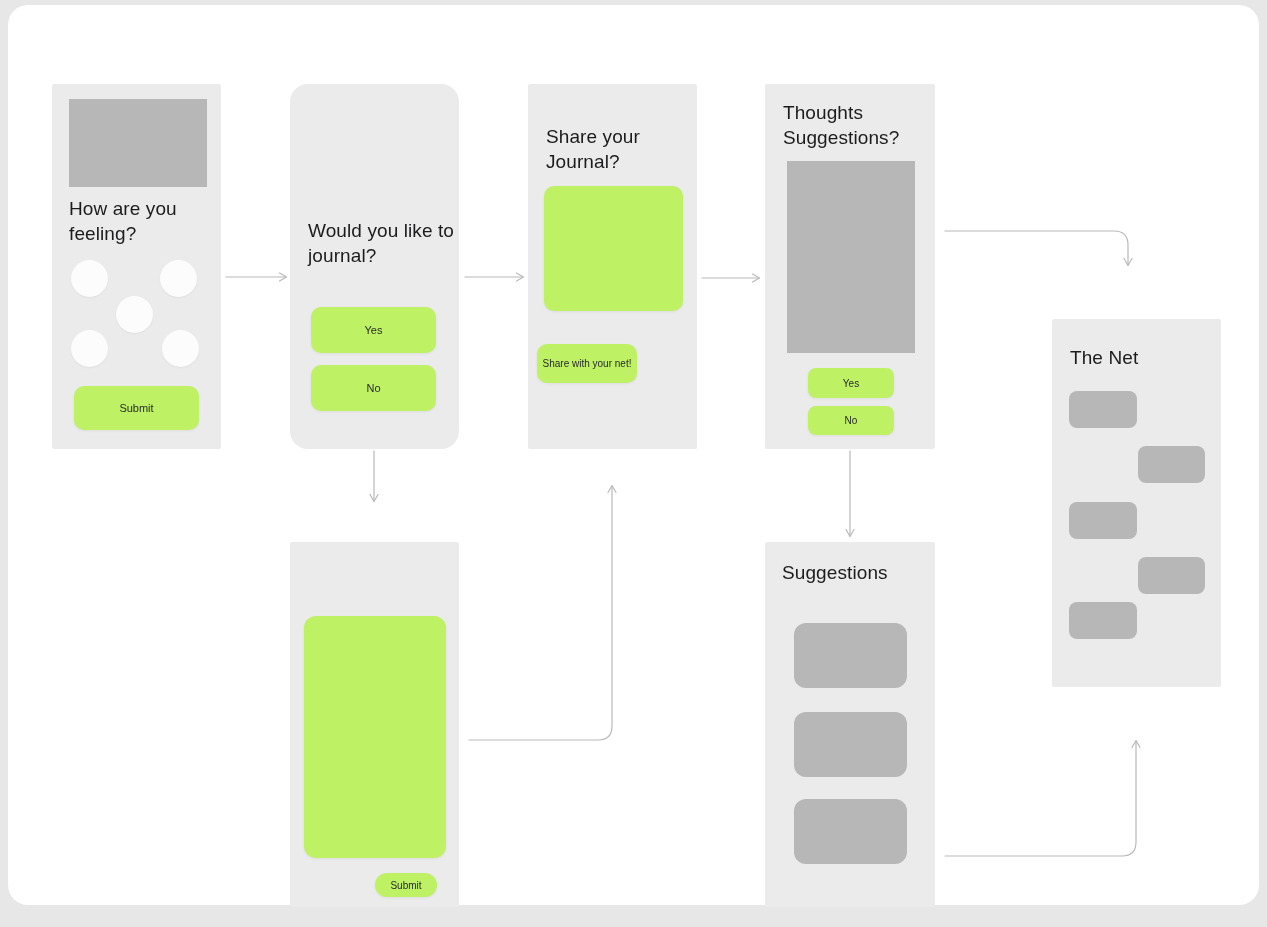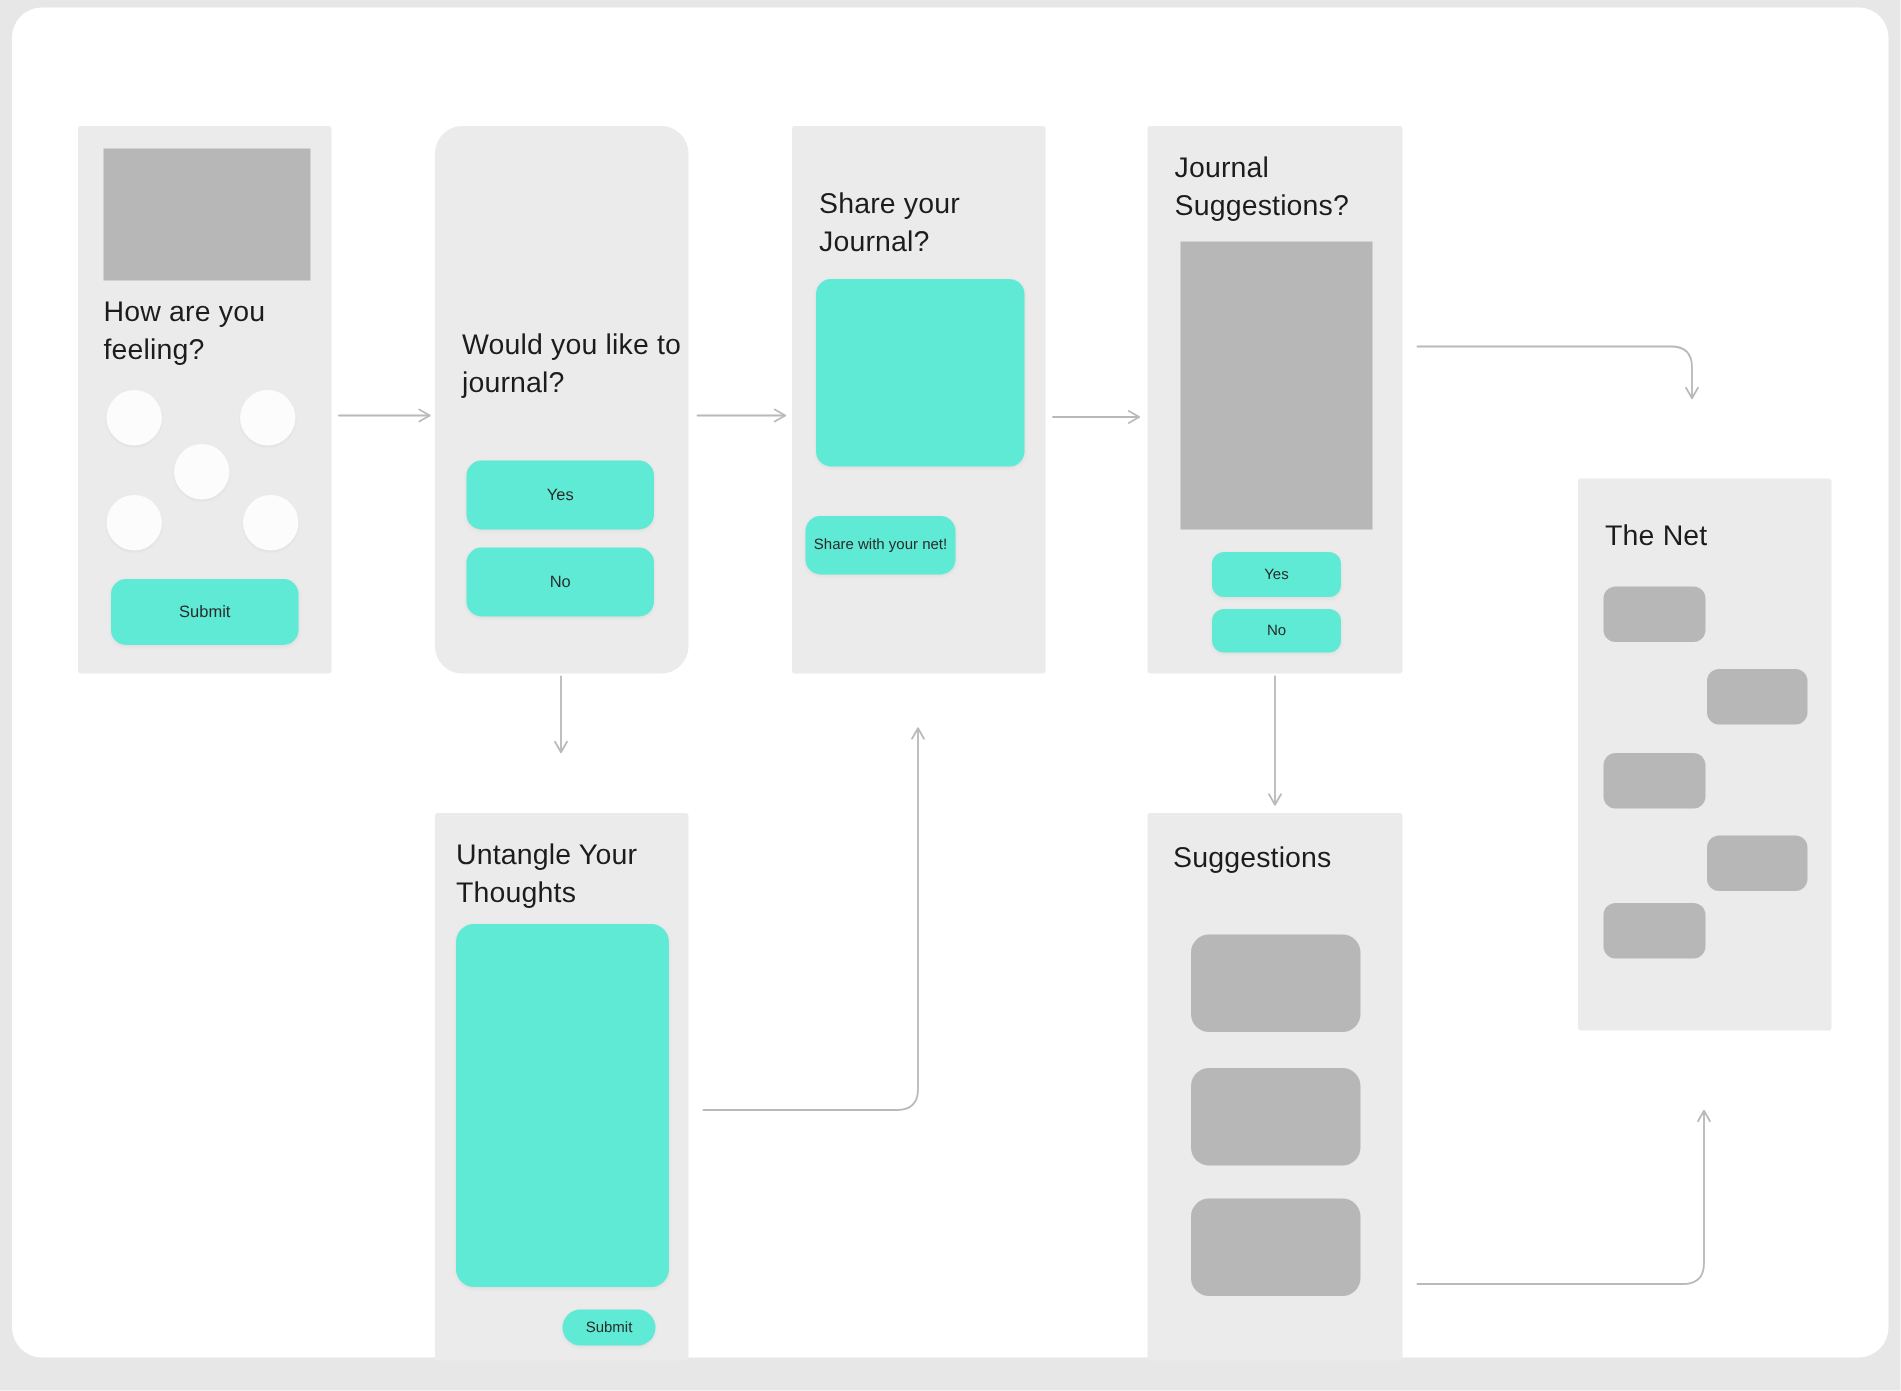--- a/index.html
+++ b/index.html
@@ -15,21 +15,21 @@
   }
   .panel{
     position:absolute;background:#ebebeb;border-radius:2px;
   }
   .panel-title{
     position:absolute;font-size:19px;line-height:25px;letter-spacing:.1px;
     color:#1c1c1e;font-weight:400;
   }
   .placeholder{position:absolute;background:#b7b7b7;}
   .surface{
-    position:absolute;background:#5eead4;border-radius:10px;
+    position:absolute;background:#bef264;border-radius:10px;
     box-shadow:0 1px 3px rgba(0,0,0,.06);
   }
   .btn{
     display:flex;align-items:center;justify-content:center;
     font-size:11px;color:#2a2a2c;cursor:pointer;
   }
   .btn-sm{font-size:10px;}
   .circle{
     position:absolute;width:37px;height:37px;border-radius:50%;
     background:#fcfcfc;box-shadow:0 1px 2px rgba(0,0,0,.05);
@@ -116,28 +116,27 @@
     <div class="surface btn journal-no">No</div>
   </div>
 
   <div class="panel" id="panel-share">
     <div class="panel-title share-title">Share your Journal?</div>
     <div class="surface share-textarea"></div>
     <div class="surface btn btn-sm share-btn">Share with your net!</div>
   </div>
 
   <div class="panel" id="panel-explore">
-    <div class="panel-title explore-title">Journal Suggestions?</div>
+    <div class="panel-title explore-title">Thoughts Suggestions?</div>
     <div class="placeholder explore-img"></div>
     <div class="surface btn btn-sm explore-yes">Yes</div>
     <div class="surface btn btn-sm explore-no">No</div>
   </div>
 
   <div class="panel" id="panel-untangle">
-    <div class="panel-title untangle-title">Untangle Your Thoughts</div>
     <div class="surface untangle-textarea"></div>
     <div class="surface btn btn-sm untangle-submit">Submit</div>
   </div>
 
   <div class="panel" id="panel-net">
     <div class="panel-title net-title">The Net</div>
     <div class="bubble net-b1"></div>
     <div class="bubble net-b2"></div>
     <div class="bubble net-b3"></div>
     <div class="bubble net-b4"></div>

